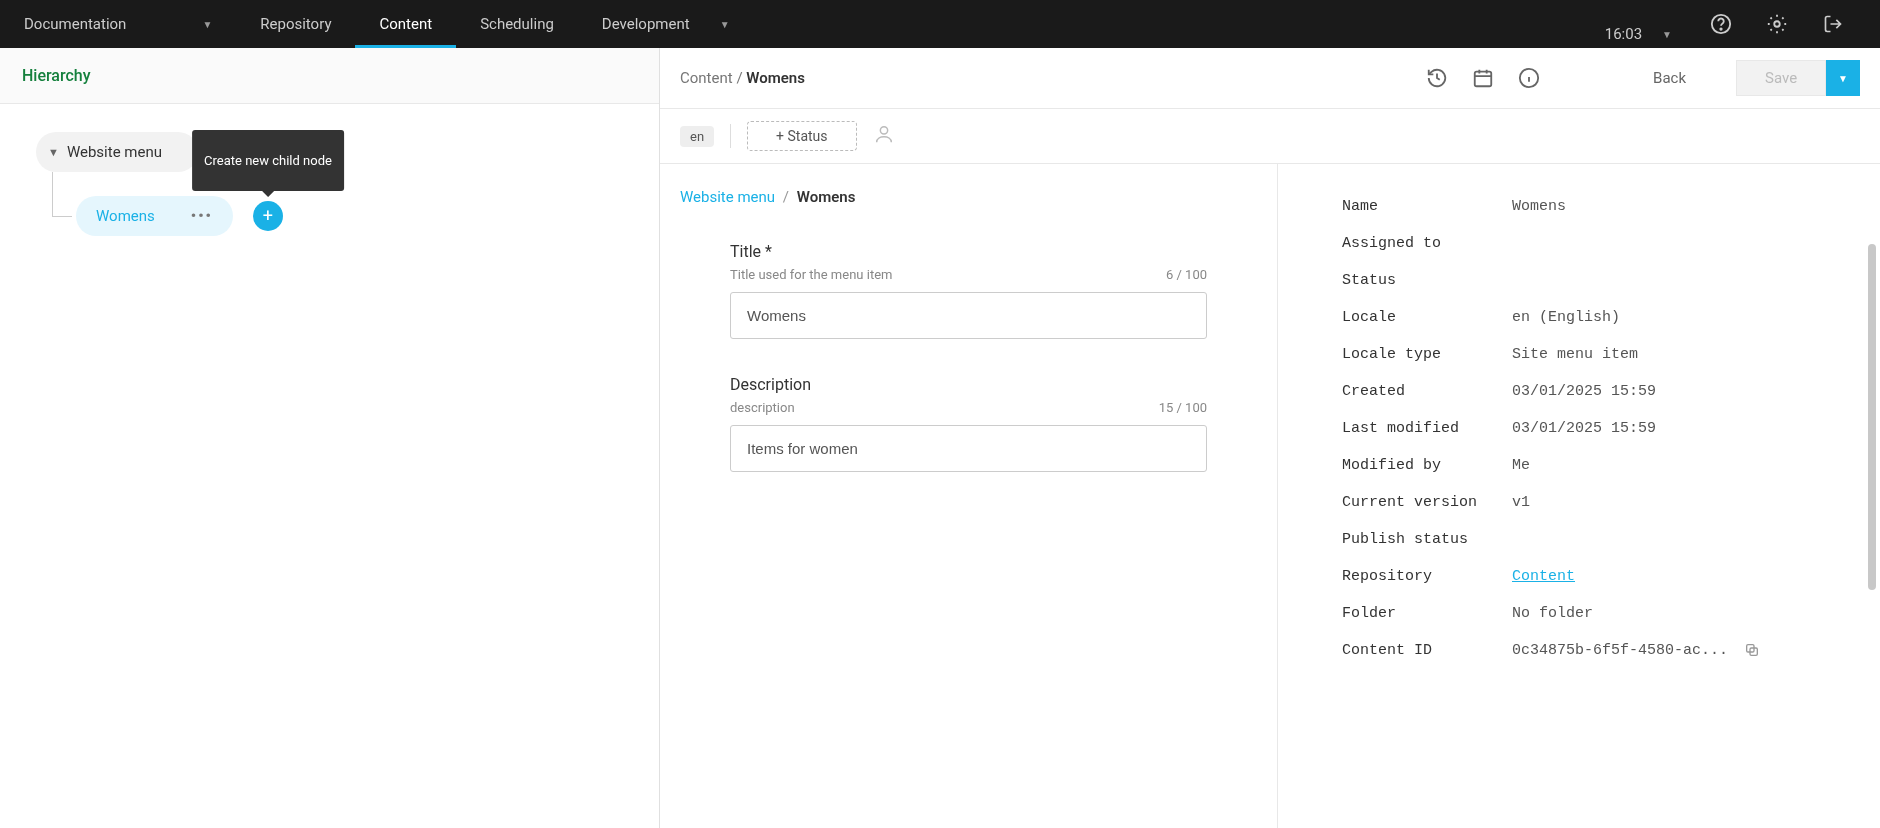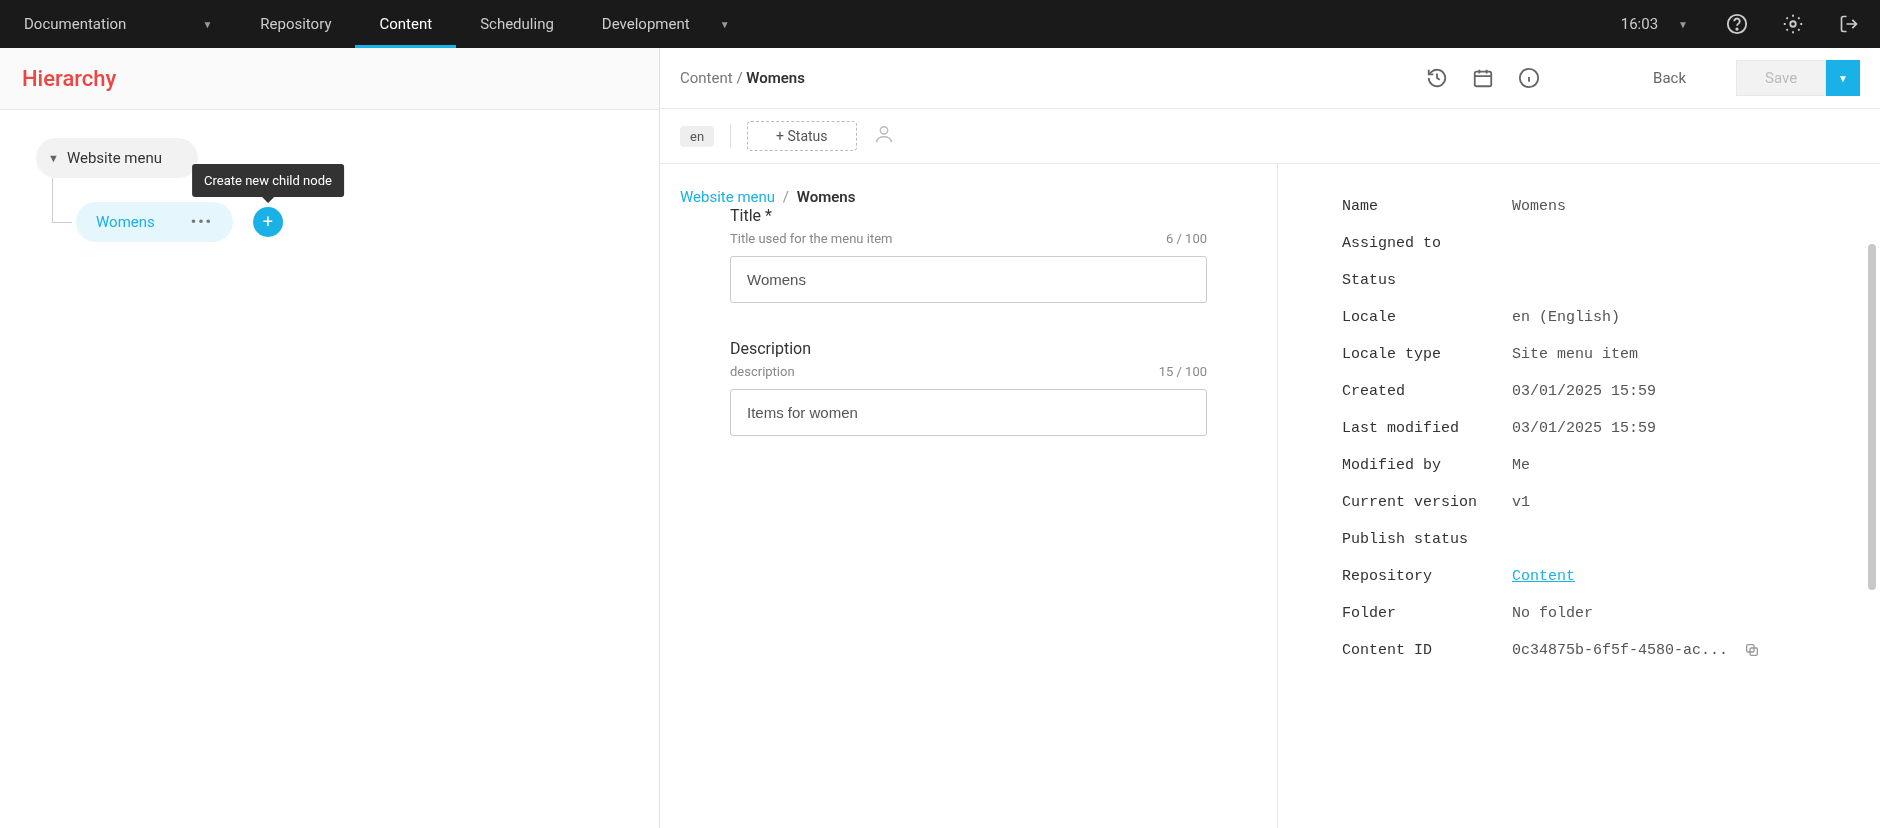--- a/index.html
+++ b/index.html
@@ -72,22 +72,22 @@
       border-bottom: 3px solid #1ab1e6;
       padding-top: 3px;
     }
     .chev-down {
       font-size: 10px;
       color: #999;
     }
     .topbar-right {
       margin-left: auto;
       display: flex;
-      align-items: center;
-      padding-right: 12px;
+      align-items: flex-end;
+      padding-right: 28px;
       gap: 18px;
     }
     .time-display {
       display: flex;
       align-items: center;
       gap: 20px;
       color: #ccc;
       font-size: 15px;
       padding: 0 12px;
       cursor: pointer;
@@ -113,23 +113,23 @@
       background: #fff;
       display: flex;
       flex-direction: column;
     }
     .sidebar-header {
       padding: 18px 22px;
       border-bottom: 1px solid #e8e8e8;
       background: #fafafa;
     }
     .sidebar-title {
-      font-size: 22px;
+      font-size: 16px;
       font-weight: 500;
-      color: #ef4444;
+      color: #15803d;
     }
     .tree-area {
       padding: 28px 36px;
       position: relative;
     }
     .tree-node {
       display: flex;
       align-items: center;
       height: 40px;
       border-radius: 20px;
@@ -197,21 +197,21 @@
       cursor: pointer;
       font-size: 18px;
       line-height: 1;
       position: relative;
     }
     .tooltip {
       position: absolute;
       background: #333;
       color: #fff;
       font-size: 13px;
-      padding: 10px 12px;
+      padding: 24px 12px;
       border-radius: 3px;
       white-space: nowrap;
       bottom: 40px;
       left: 50%;
       transform: translateX(-50%);
     }
     .tooltip::after {
       content: '';
       position: absolute;
       top: 100%;
@@ -318,20 +318,21 @@
       overflow: hidden;
     }
     .form-col {
       flex: 1;
       padding: 24px 20px;
       border-right: 1px solid #e8e8e8;
       max-width: 618px;
     }
     .crumbs-form {
       font-size: 15px;
+      margin-bottom: 36px;
     }
     .crumbs-form .link { color: #1ab1e6; cursor: pointer; }
     .crumbs-form .sep { color: #999; margin: 0 4px; }
     .crumbs-form .current { color: #333; font-weight: 600; }
     .form-field {
       margin: 0 50px 36px 50px;
     }
     .field-label {
       font-size: 16px;
       color: #333;

